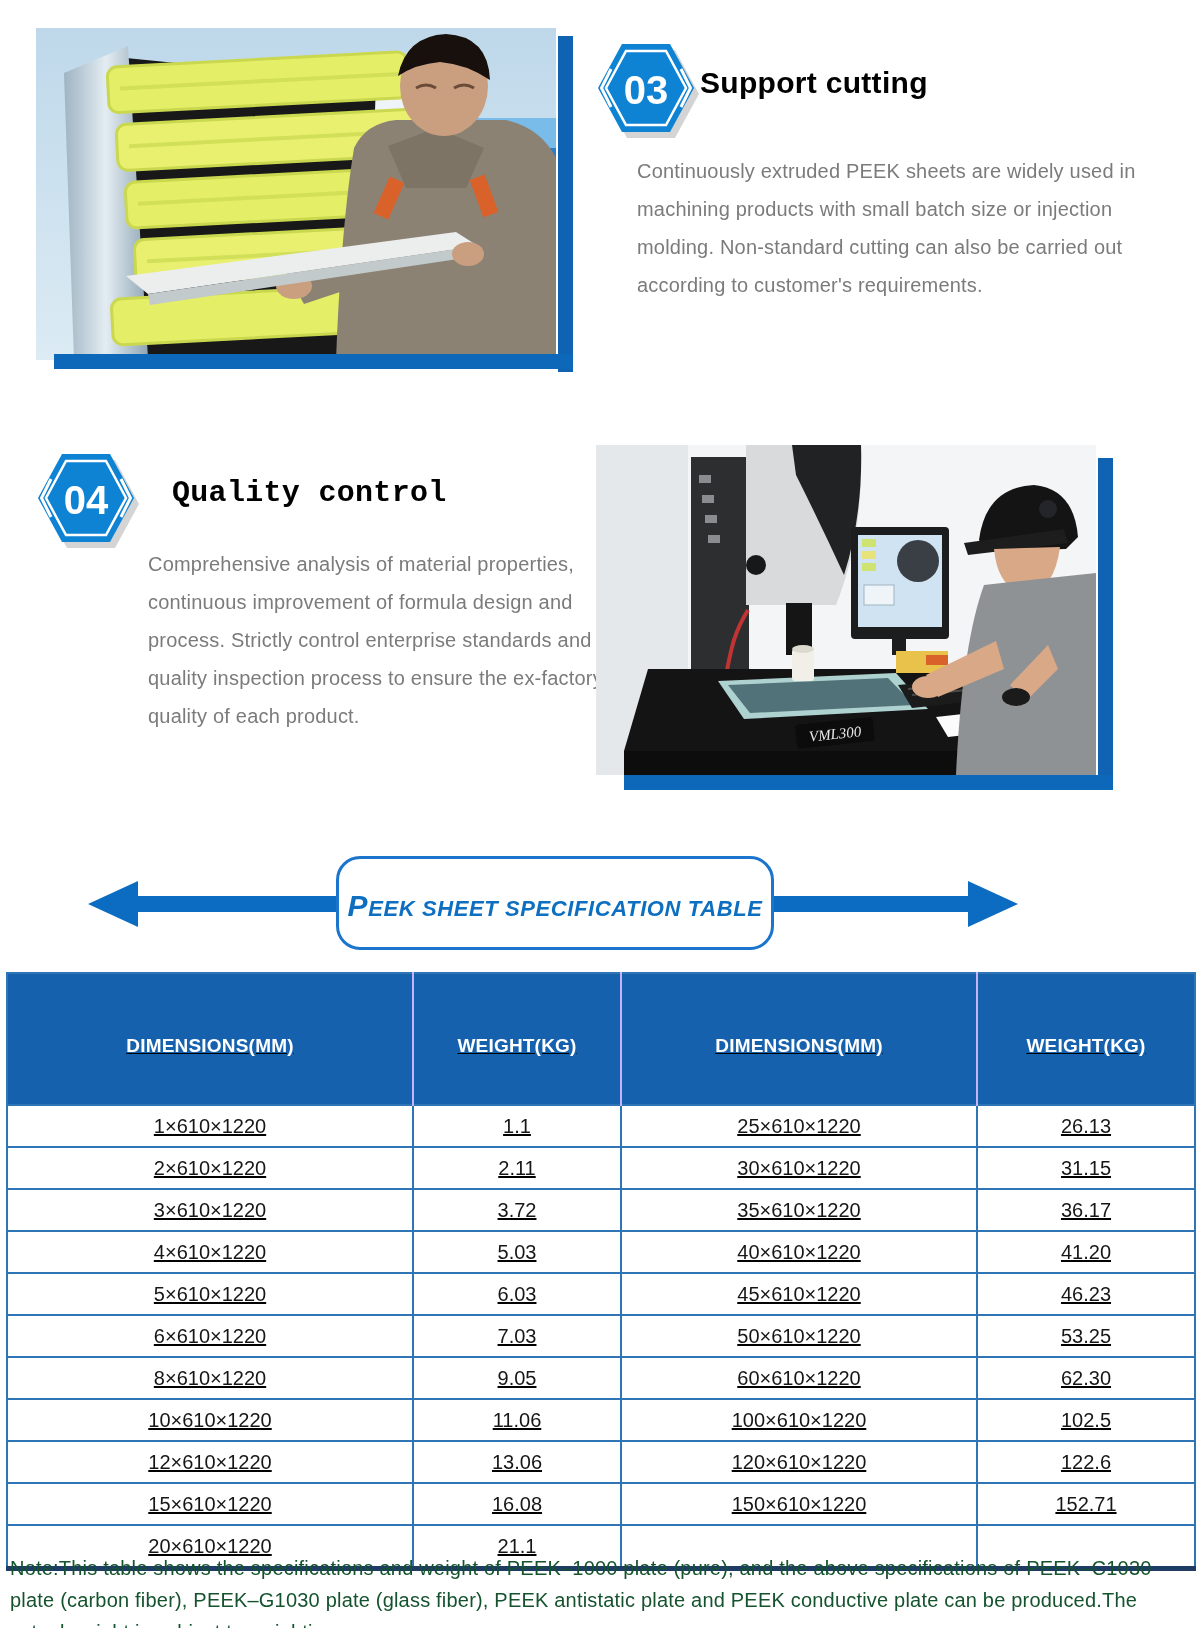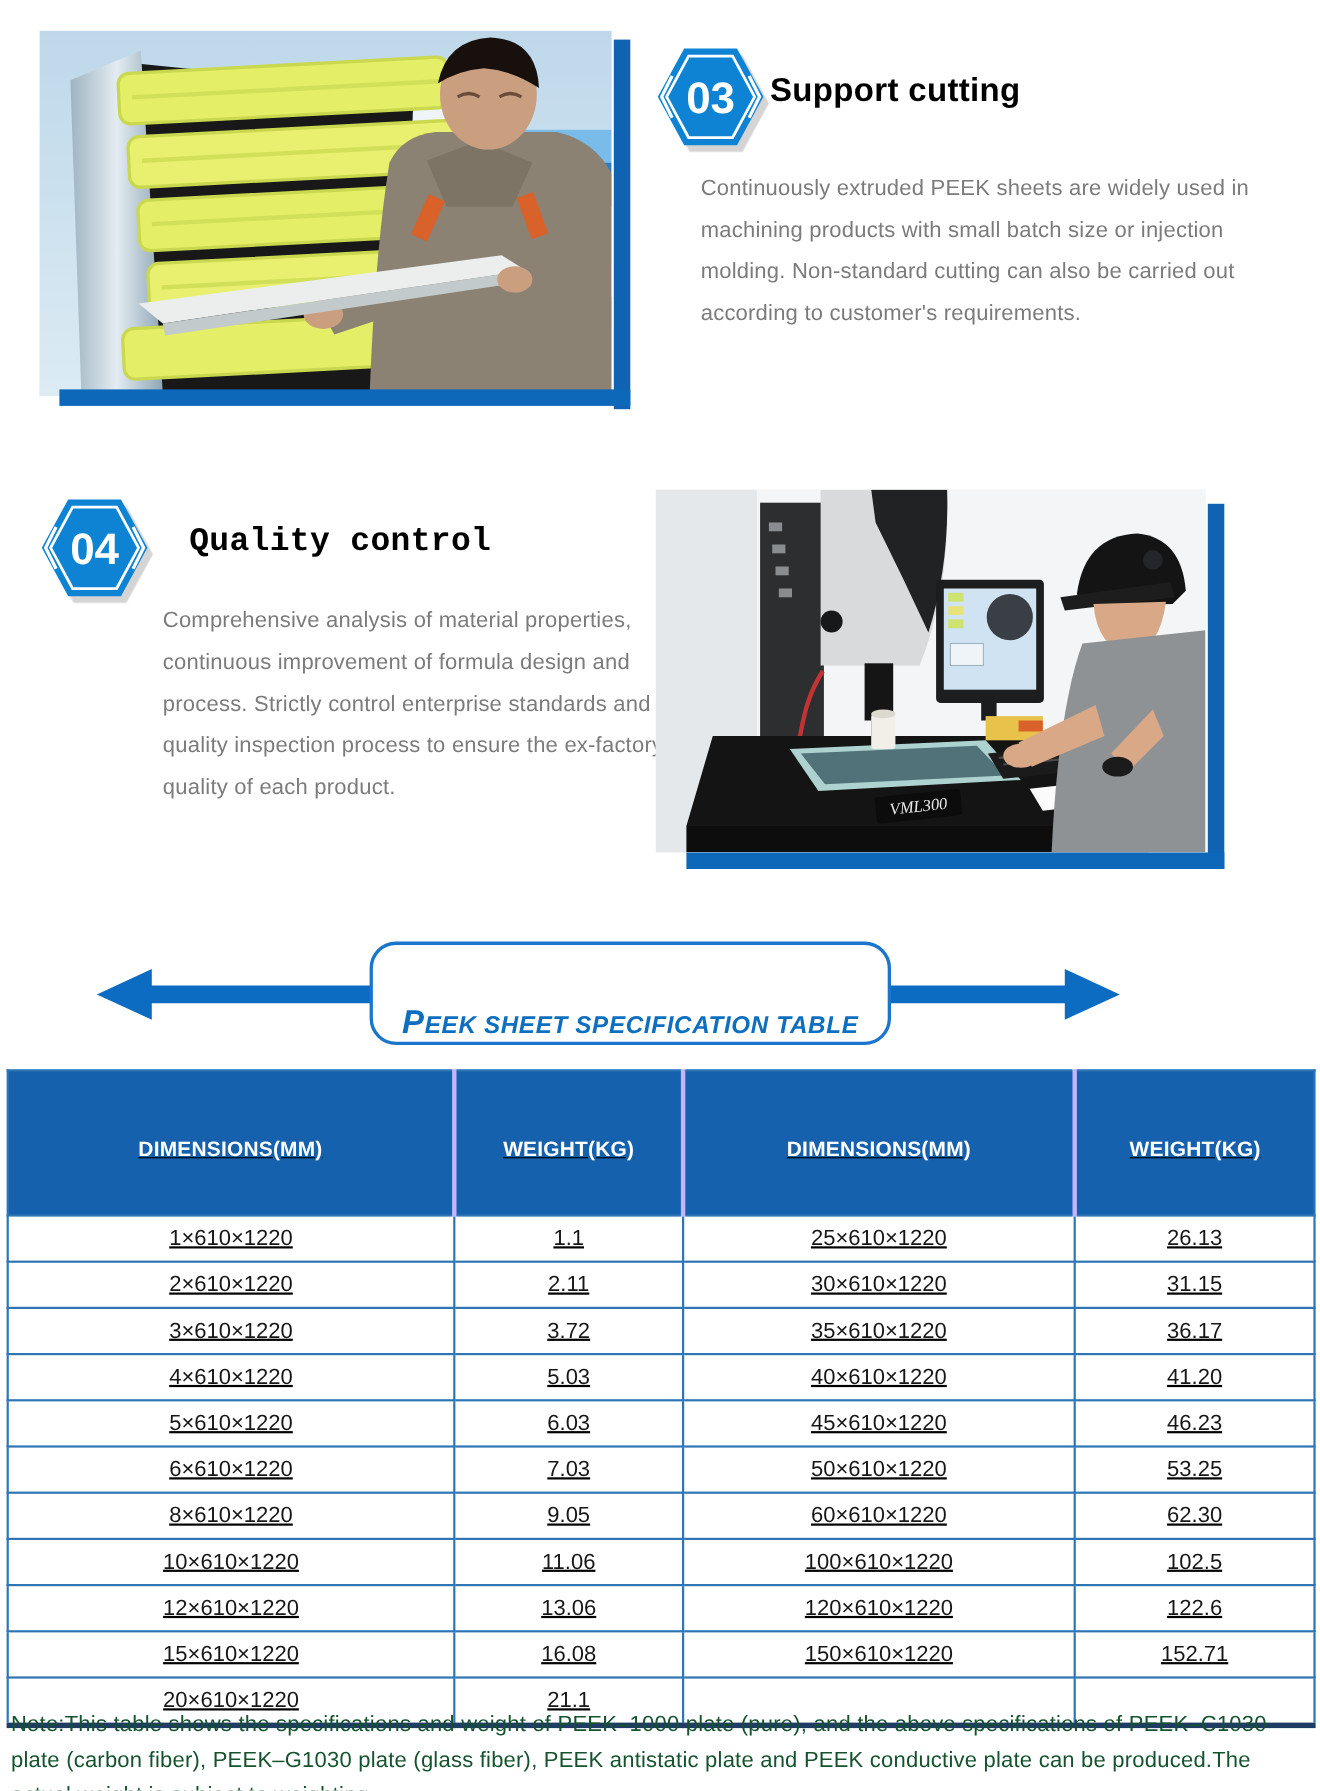--- a/index.html
+++ b/index.html
@@ -27,37 +27,37 @@
   #title03{left:700px;top:66px;}
   #title04{left:172px;top:476px;font-family:Liberation Mono, monospace;}
   .step-desc{
     position:absolute;font-size:20px;line-height:38px;color:#7b7b7b;letter-spacing:0.2px;
   }
   #desc03{left:637px;top:152px;width:515px;}
   #desc04{left:100px;top:545px;width:492px;margin-left:48px;}
   
   #banner-arrow{position:absolute;left:0px;top:874px;}
   #banner-box{
-    position:absolute;left:336px;top:856px;width:474px;height:94px;background:#ffffff;
-    border:3px solid #1b75cc;border-radius:24px;display:flex;align-items:flex-end;justify-content:center;
+    position:absolute;left:336px;top:856px;width:438px;height:94px;background:#ffffff;
+    border:3px solid #1b75cc;border-radius:24px;display:flex;align-items:center;justify-content:center;
     box-sizing:border-box;
   }
   #banner-title{
     display:block;font-style:italic;font-weight:bold;color:#0e6fc0;font-size:22px;
     letter-spacing:0.6px;padding-top:6px;
   }
   #banner-title::first-letter{font-size:30px;}
   
   #spec-table{
     position:absolute;left:6px;top:972px;width:1188px;border-collapse:collapse;table-layout:fixed;
     background:#ffffff;border:2px solid #2e75b6;border-bottom:5px solid #1e3c64;text-decoration:underline;
   }
   #spec-table thead th{
     background:#1661ad;color:#ffffff;font-size:19px;font-weight:bold;height:115px;
-    vertical-align:middle;padding-top:14px;border-left:4px solid #c4b5fd;letter-spacing:0.2px;
+    vertical-align:middle;padding-top:14px;border-left:2px solid #c4b5fd;letter-spacing:0.2px;
   }
   #spec-table thead th:first-child{border-left:none;}
   #spec-table tbody td{
     border:2px solid #2e75b6;height:40px;text-align:center;vertical-align:middle;
     font-size:20px;color:#161616;padding:0;
   }
   
   #note{
     position:absolute;left:10px;top:1552px;width:1182px;font-size:20px;line-height:32px;
     color:#14532d;letter-spacing:0.2px;

